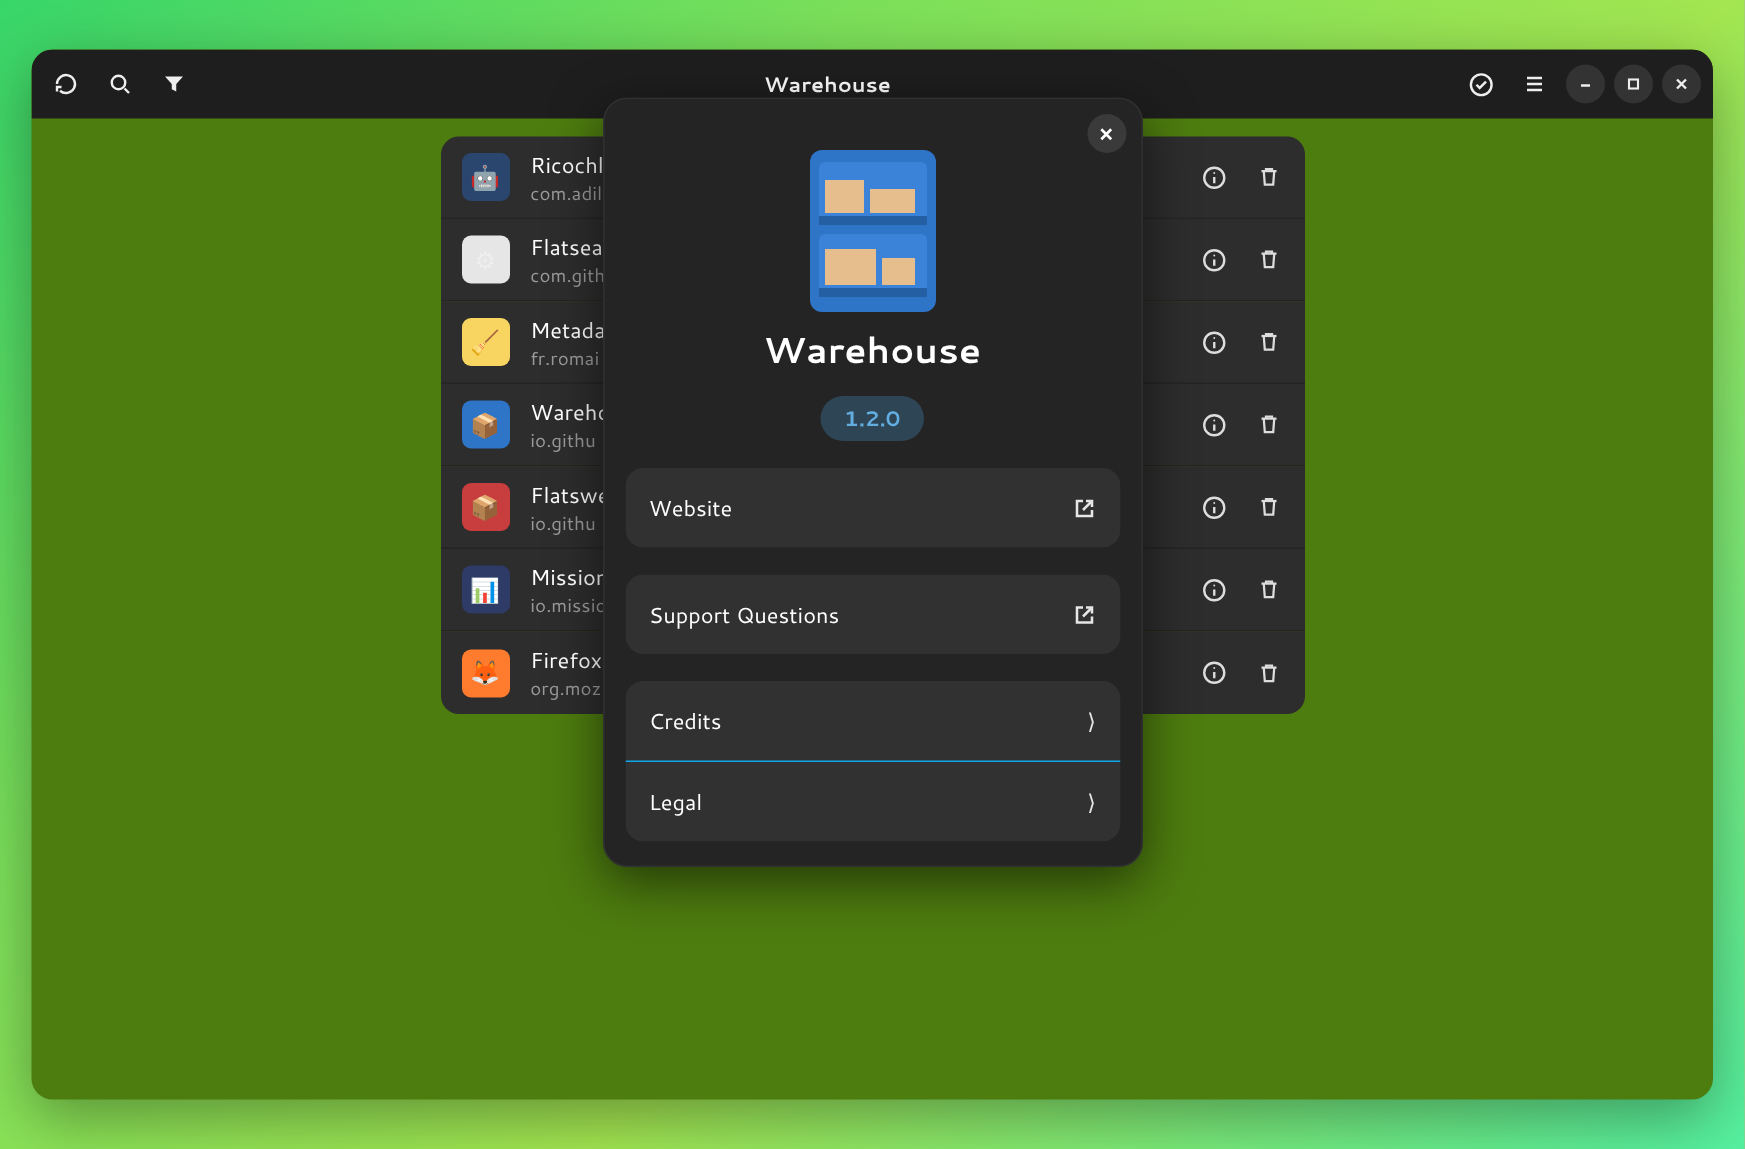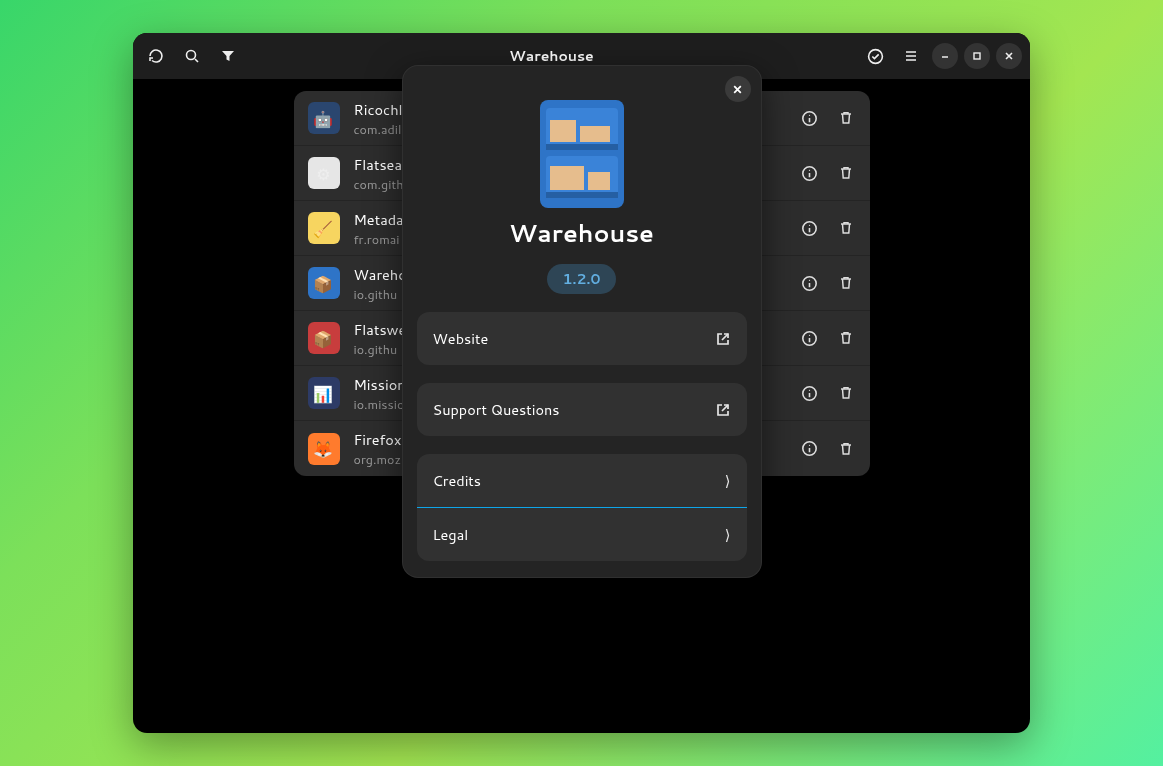--- a/index.html
+++ b/index.html
@@ -4,23 +4,23 @@
 <style>
   * { box-sizing: border-box; margin: 0; padding: 0; }
   html, body { width: 1163px; height: 766px; overflow: hidden; font-family: "Cantarell", "Segoe UI", sans-serif; }
   body {
     background: linear-gradient(135deg, #38d66a 0%, #7ce05a 30%, #a3e651 60%, #54f0a0 100%);
     display: flex;
     align-items: center;
     justify-content: center;
   }
   .window {
-    width: 897px;
+    width: 1121px;
     height: 700px;
-    background: #000000;
+    background: #4d7c0f;
     border-radius: 14px;
     box-shadow: 0 12px 40px rgba(0,0,0,0.35);
     position: relative;
     overflow: hidden;
     color: #eee;
   }
   .titlebar {
     height: 46px;
     display: flex;
     align-items: center;

